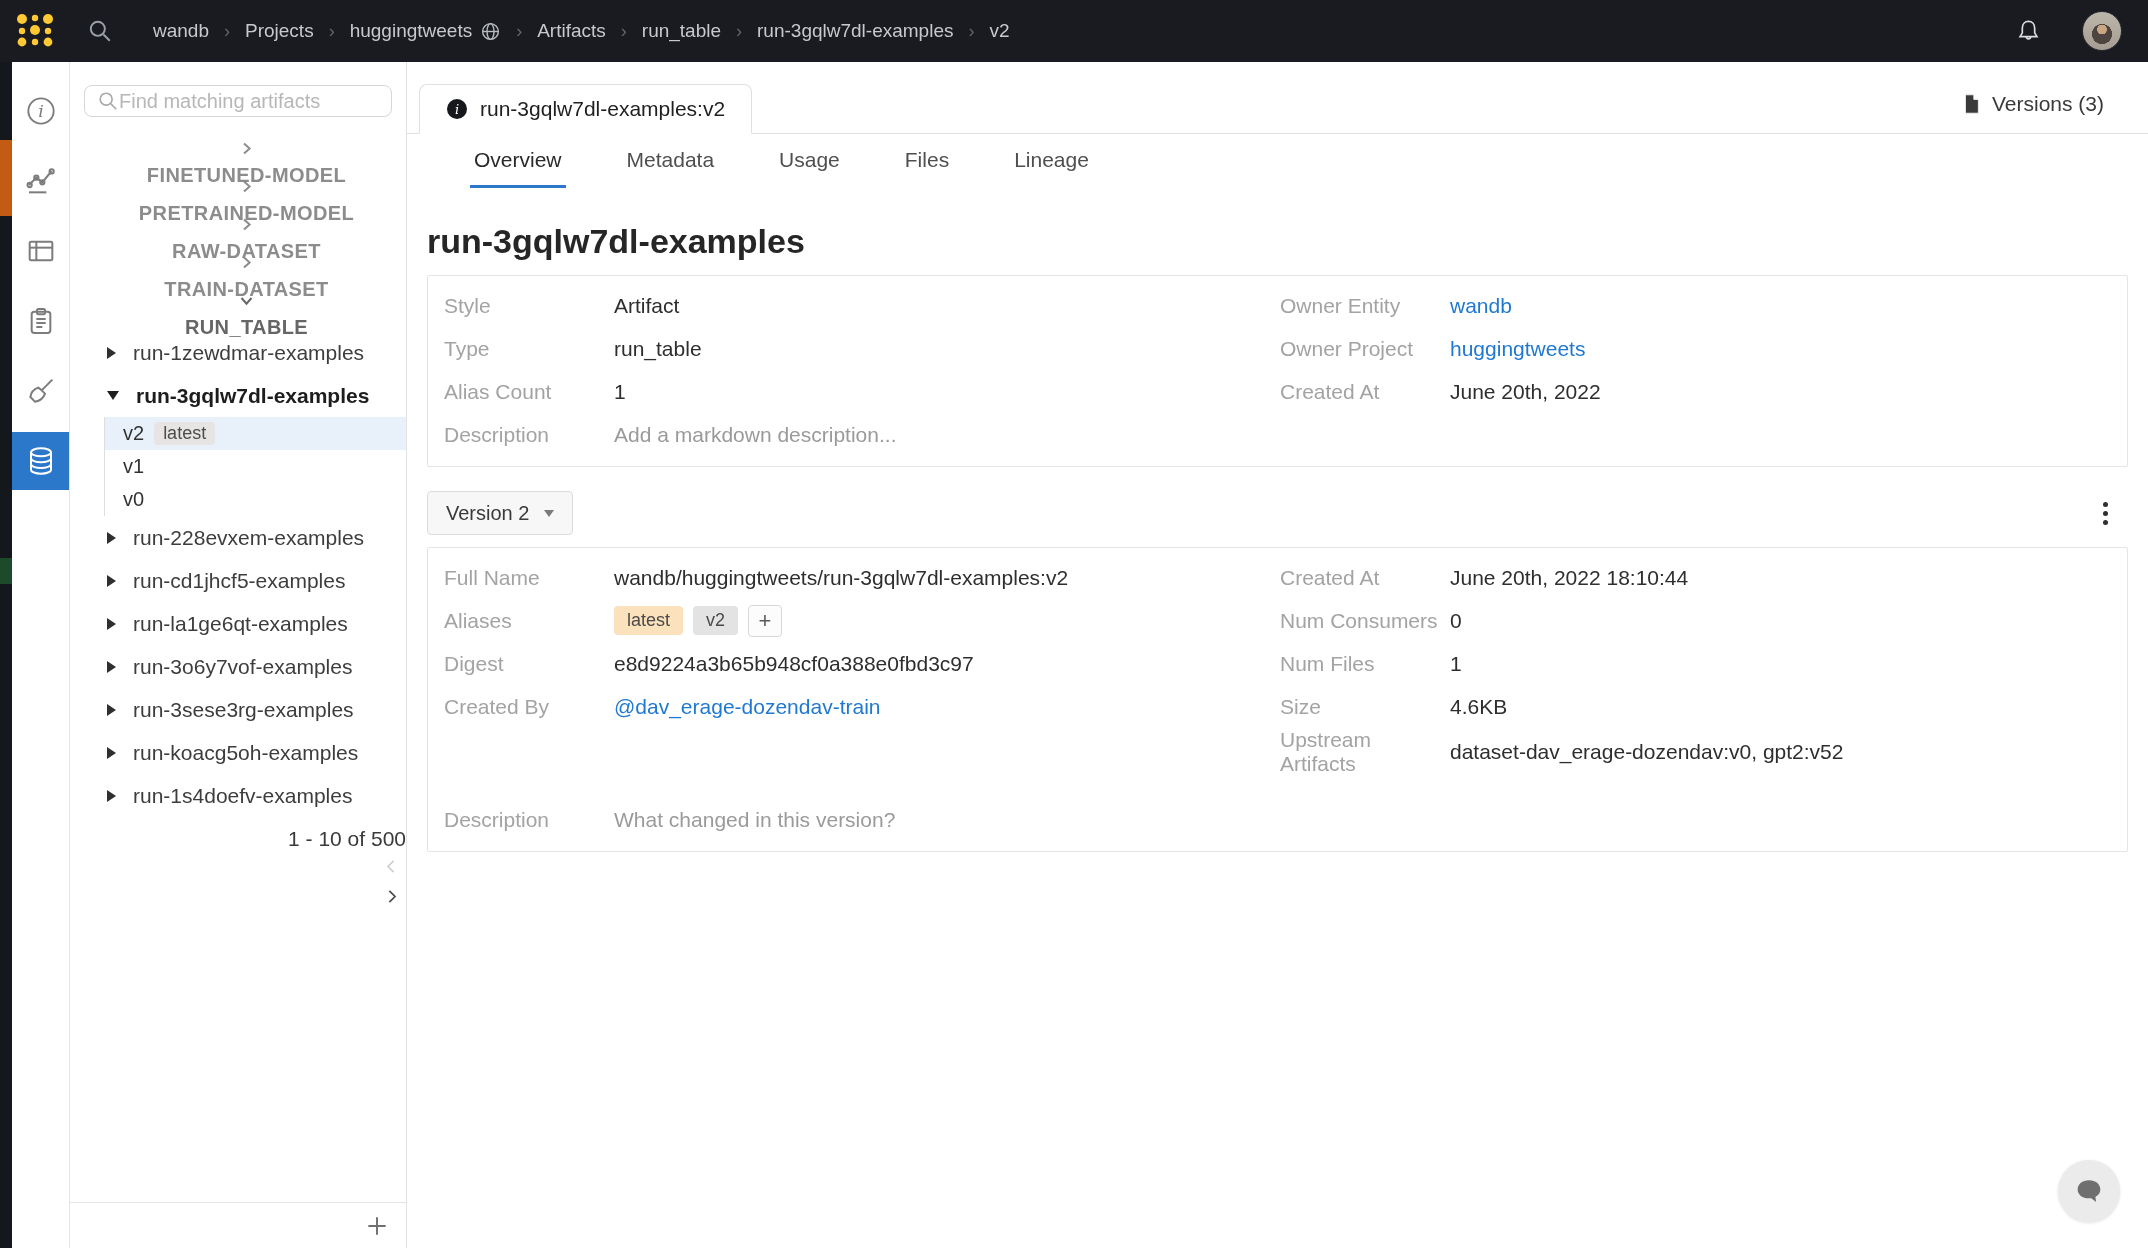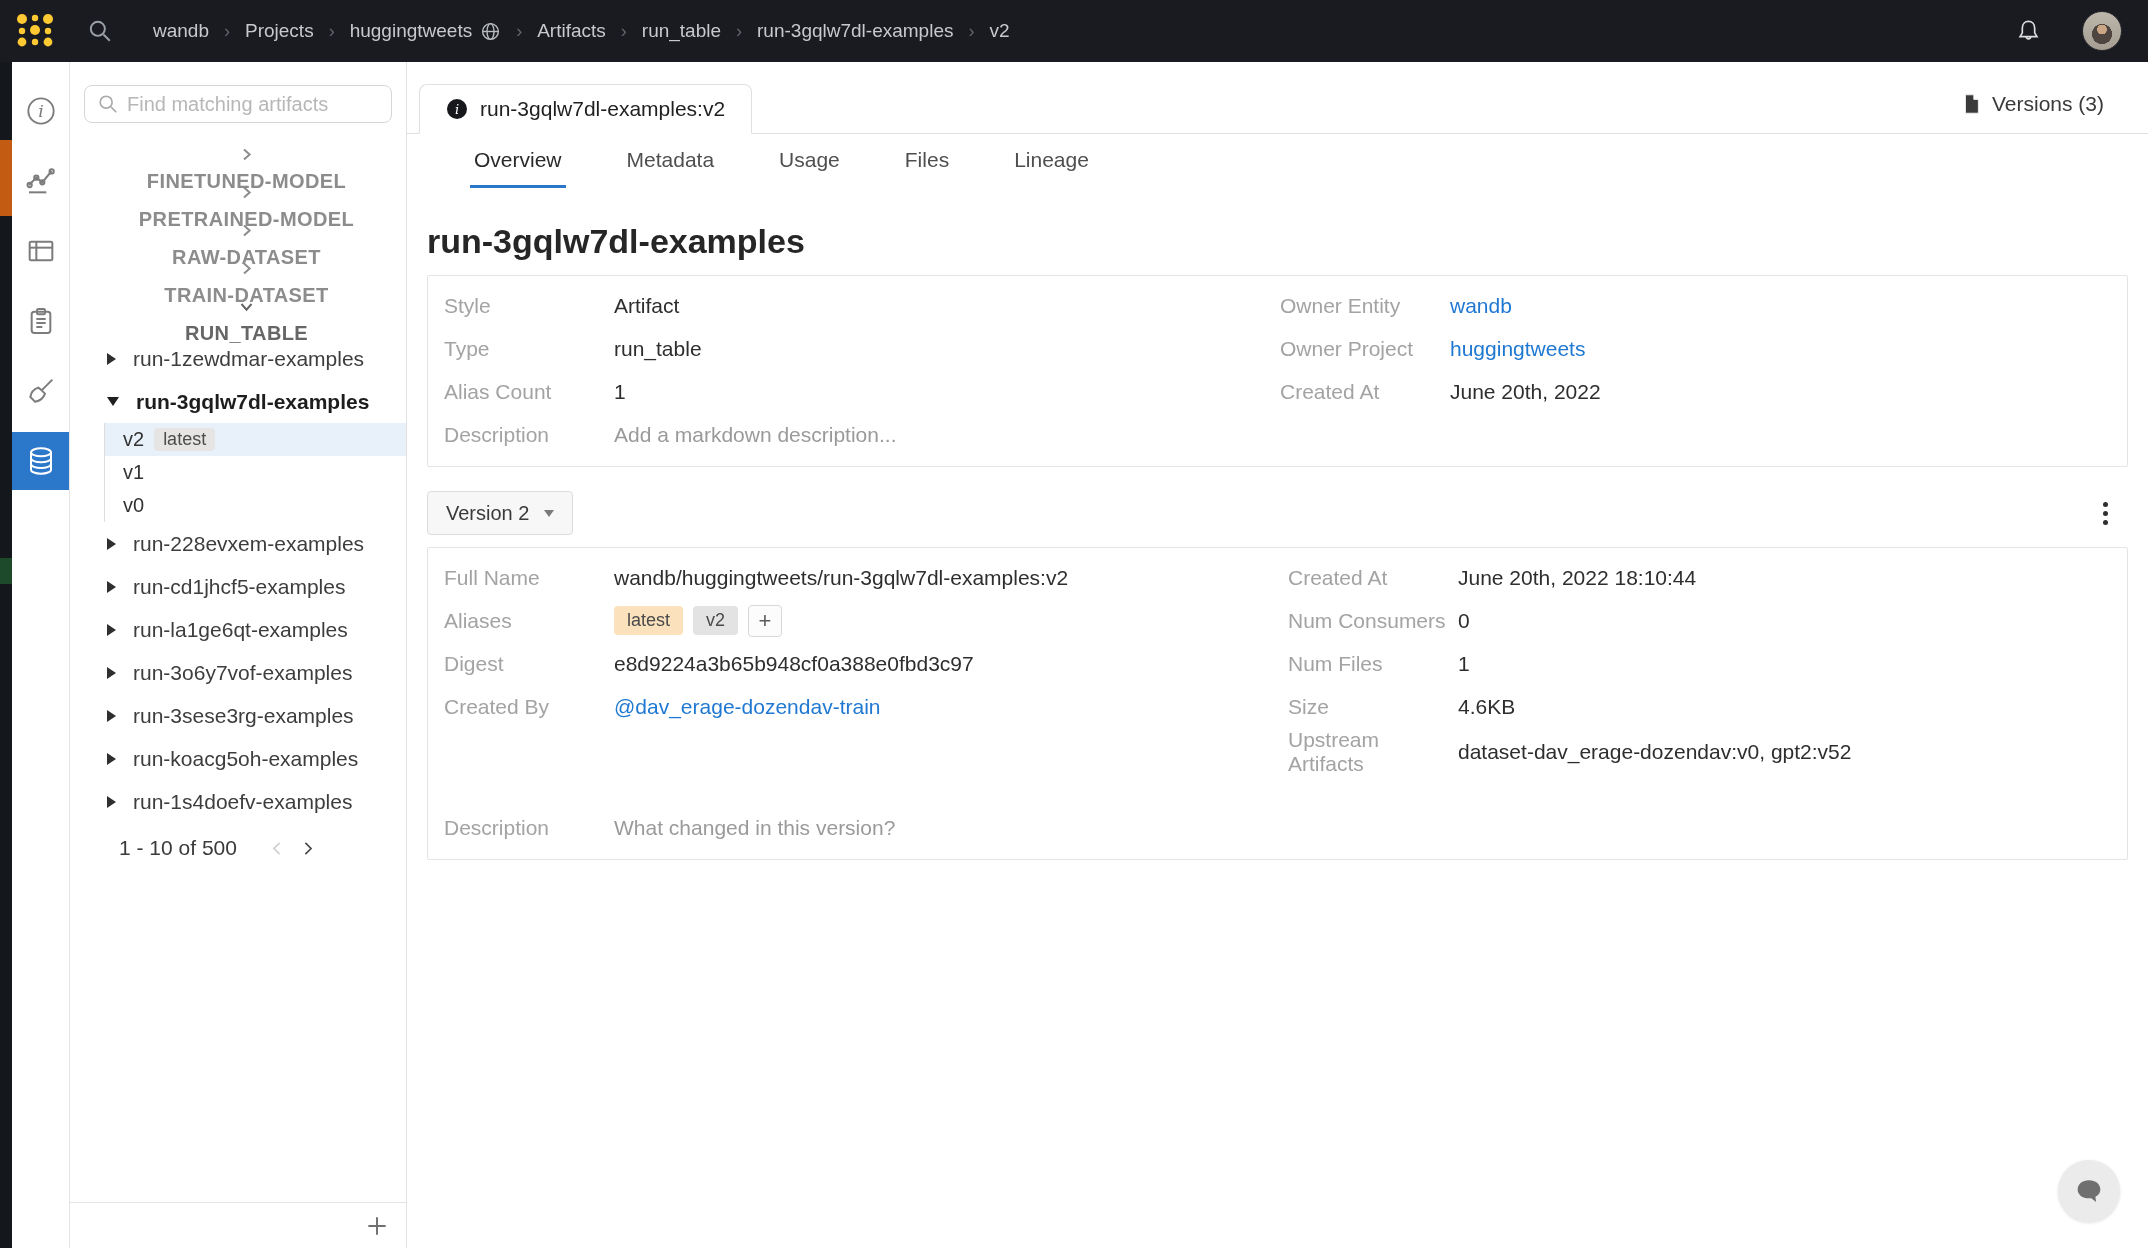--- a/index.html
+++ b/index.html
@@ -30,38 +30,38 @@
   .edge-strip { width:12px; background:#14171b; position:relative; flex-shrink:0; }
   .edge-seg { position:absolute; left:0; width:100%; }
 
   .rail { width:58px; background:#fff; border-right:1px solid #e4e4e4; flex-shrink:0; padding-top:14px; display:flex; flex-direction:column; align-items:stretch; }
   .rail-item { height:70px; display:flex; align-items:center; justify-content:center; color:#7c7c7c; cursor:pointer; }
   .rail-item svg { width:32px; height:32px; }
   .rail-item.active { background:#2b77c9; color:#fff; height:58px; margin-top:6px; }
 
   
   .sidebar { width:337px; border-right:1px solid #e2e2e2; display:flex; flex-direction:column; flex-shrink:0; background:#fff; }
-  .search-box { margin:23px 14px 12px 14px; height:38px; border:1px solid #d6d6d6; border-radius:8px; display:flex; align-items:center; padding:0 12px; gap:8px; color:#a9a9a9; }
+  .search-box { margin:23px 14px 12px 14px; height:32px; border:1px solid #d6d6d6; border-radius:8px; display:flex; align-items:center; padding:0 12px; gap:0; color:#a9a9a9; }
   .search-box svg { width:22px; height:22px; flex-shrink:0; }
   .search-box input { border:none; outline:none; font-size:20px; color:#3c3c3c; width:100%; font-family:"Liberation Sans",sans-serif; }
   .search-box input::placeholder { color:#b7b7b7; }
   .tree { flex:1; overflow:hidden; padding-top:12px; }
   .cat-row { height:38px; display:flex; align-items:center; gap:8px; padding-left:17px; cursor:pointer;
     font-size:20px; font-weight:700; color:#8c8c8c; letter-spacing:.4px;flex-direction:column; }
   .cat-row.expanded { color:#666; }
   .cat-chevron { width:15px; height:15px; flex-shrink:0; }
   .run-row { height:43px; display:flex; align-items:center; gap:17px; padding-left:37px; cursor:pointer; font-size:21px; color:#3d3d3d; }
   .run-row.expanded { font-weight:700; color:#1d1d1d; }
   .tri-r { width:0; height:0; border-left:9px solid #2f2f2f; border-top:6px solid transparent; border-bottom:6px solid transparent; flex-shrink:0; }
   .tri-d { width:0; height:0; border-top:9px solid #1f1f1f; border-left:6px solid transparent; border-right:6px solid transparent; flex-shrink:0; }
   .version-list { margin-left:34px; border-left:1px solid #dedede; }
   .version-row { height:33px; display:flex; align-items:center; padding-left:18px; font-size:20px; color:#333; cursor:pointer; }
   .version-row.selected { background:#e8f1fa; }
   .v-badge { background:#e7e5e4; border-radius:4px; padding:1px 9px; font-size:18px; color:#4c4c4c; margin-left:10px; }
-  .pagination { margin-top:10px; display:flex; align-items:center; padding-left:49px; font-size:21px; color:#3a3a3a; }
+  .pagination { margin-top:10px; display:flex; align-items:flex-end; padding-left:49px; font-size:21px; color:#3a3a3a;flex-direction:column; }
   .pg-btn { width:30px; height:30px; display:flex; align-items:center; justify-content:center; cursor:pointer; }
   .pg-btn.prev { margin-left:26px; color:#cfcfcf; }
   .pg-btn.next { color:#4a4a4a; }
   .pg-btn svg { width:17px; height:17px; }
   .sidebar-footer { border-top:1px solid #e4e4e4; height:46px; display:flex; align-items:center; justify-content:flex-end; padding-right:16px; }
   .plus-btn { width:26px; height:26px; color:#6f6f6f; cursor:pointer; }
 
   
   .main { flex:1; display:flex; flex-direction:column; min-width:0; position:relative; background:#fff; }
   .tabbar { padding-top:22px; border-bottom:1px solid #e0e0e0; display:flex; align-items:flex-end; position:relative; }
@@ -94,21 +94,21 @@
   .alias-chip.v2 { background:#e3e3e3; }
   .alias-add { border:1px solid #d8d8d8; background:#fcfcfc; border-radius:4px; width:34px; height:32px;
     display:flex; align-items:center; justify-content:center; font-size:22px; color:#5a5a5a; cursor:pointer; }
 
   .version-toolbar { margin-top:24px; display:flex; align-items:center; justify-content:space-between; }
   .version-select { background:#f7f7f7; border:1px solid #dcdcdc; border-radius:4px; height:44px;
     padding:0 18px; display:flex; align-items:center; gap:15px; font-size:20px; color:#3a3a3a; cursor:pointer; }
   .caret-down { width:0; height:0; border-top:7px solid #7a7a7a; border-left:5.5px solid transparent; border-right:5.5px solid transparent; }
   .kebab { display:flex; flex-direction:column; gap:4px; padding:6px; margin-right:14px; cursor:pointer; }
   .kebab span { width:5px; height:5px; border-radius:50%; background:#2f2f2f; }
-  .version-card { margin-top:12px;gap:8px; }
+  .version-card { margin-top:12px; }
 
   .chat-fab { position:absolute; right:28px; bottom:26px; width:62px; height:62px; border-radius:50%;
     background:#ebebeb; display:flex; align-items:center; justify-content:center; cursor:pointer; box-shadow:0 1px 3px rgba(0,0,0,.12); }
   .chat-fab svg { width:32px; height:32px; color:#6f6f6f; }
 </style>
 </head>
 <body>
 
 <div class="screen">
 

